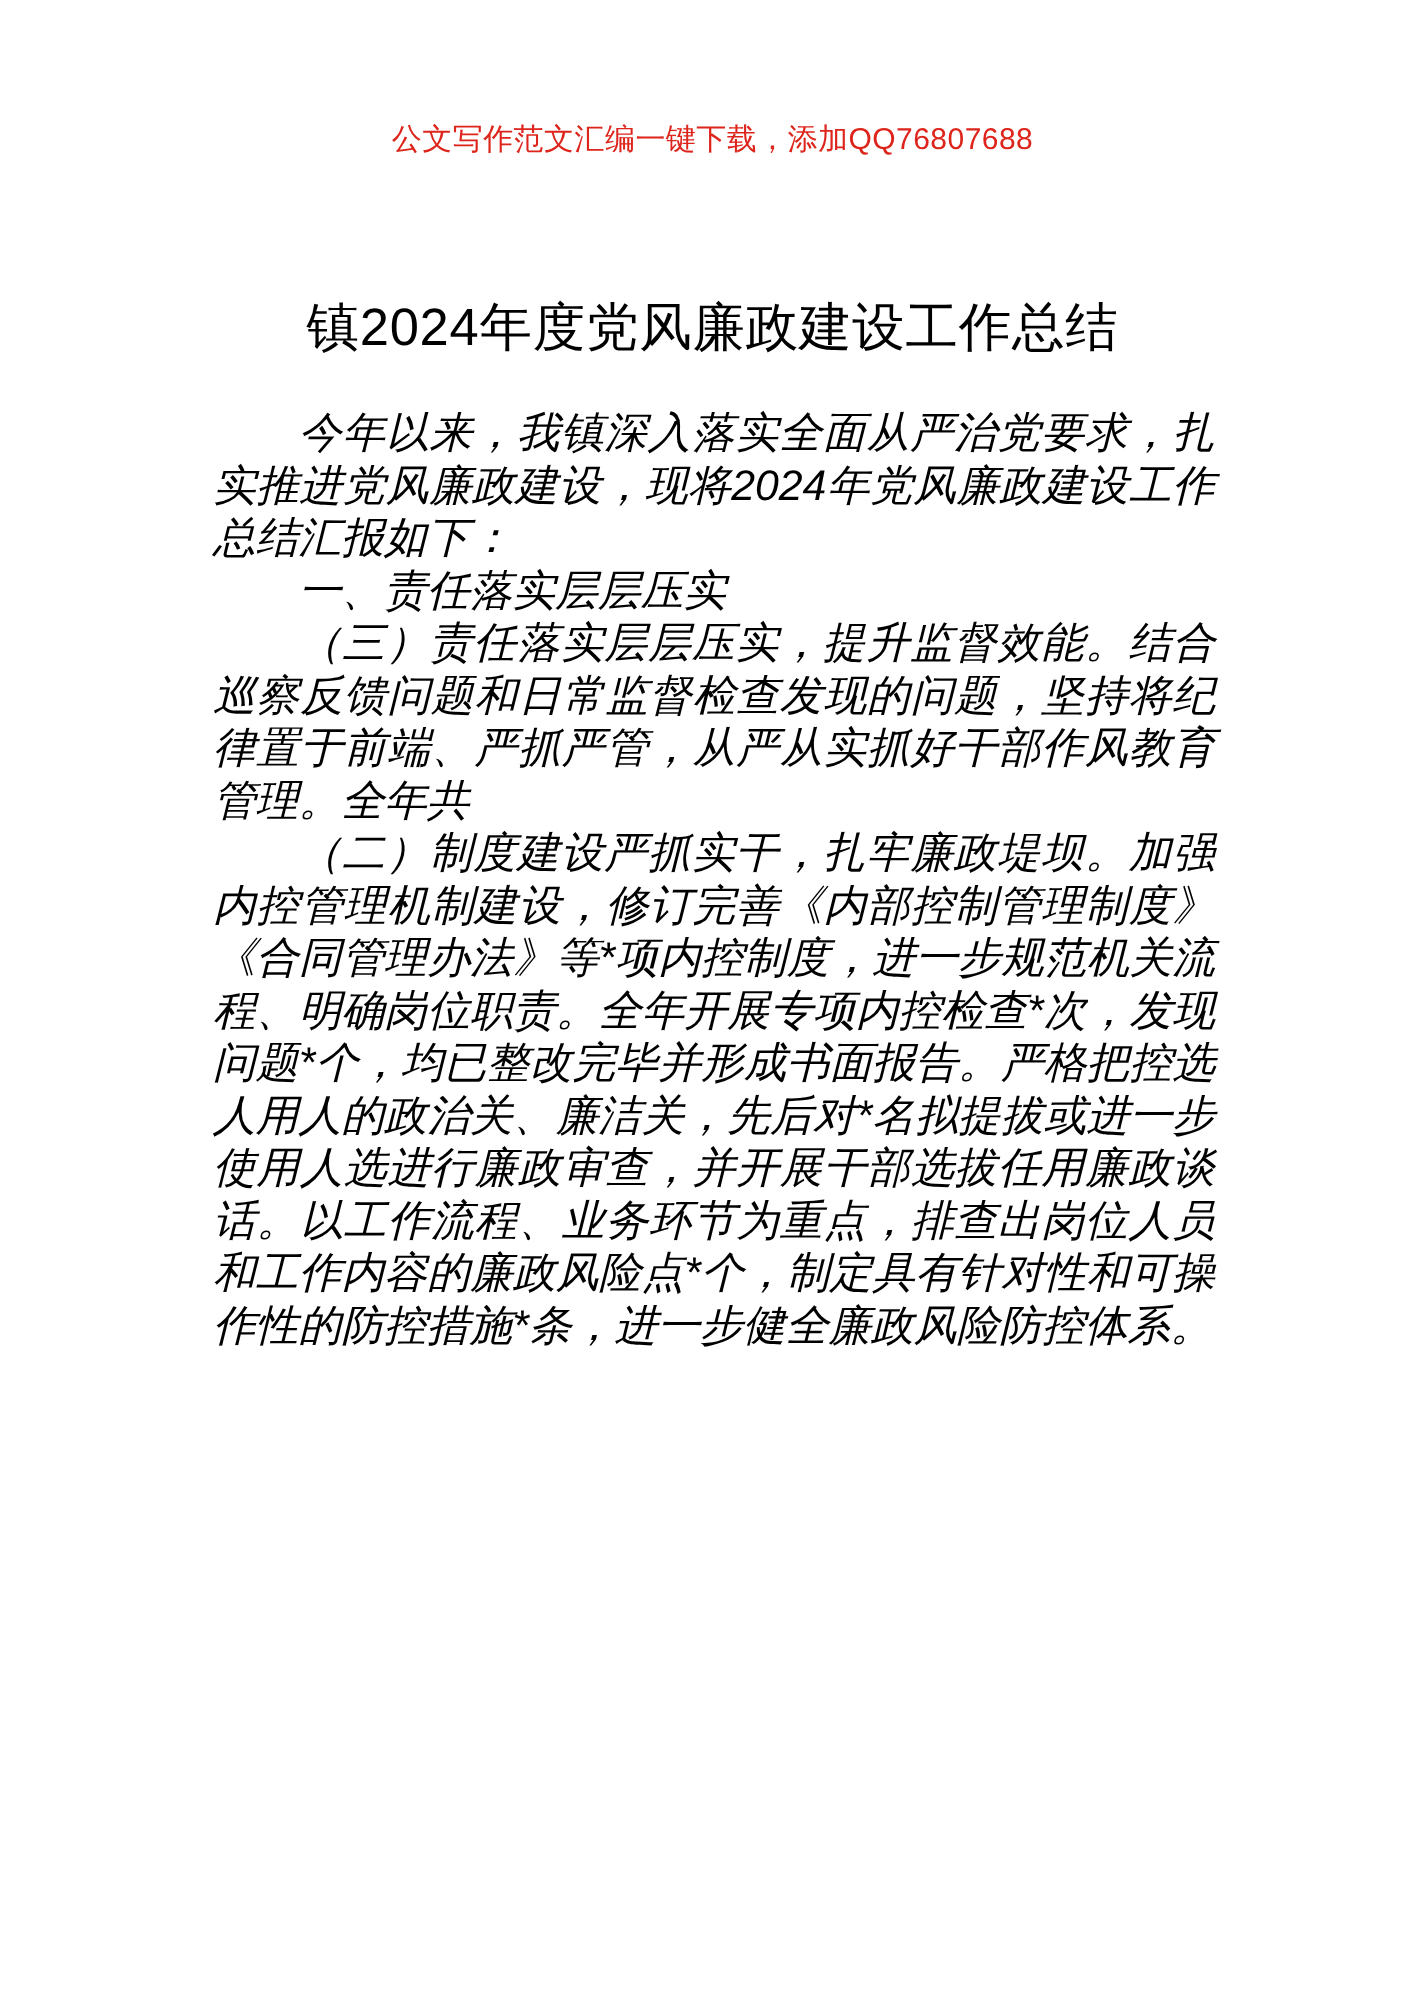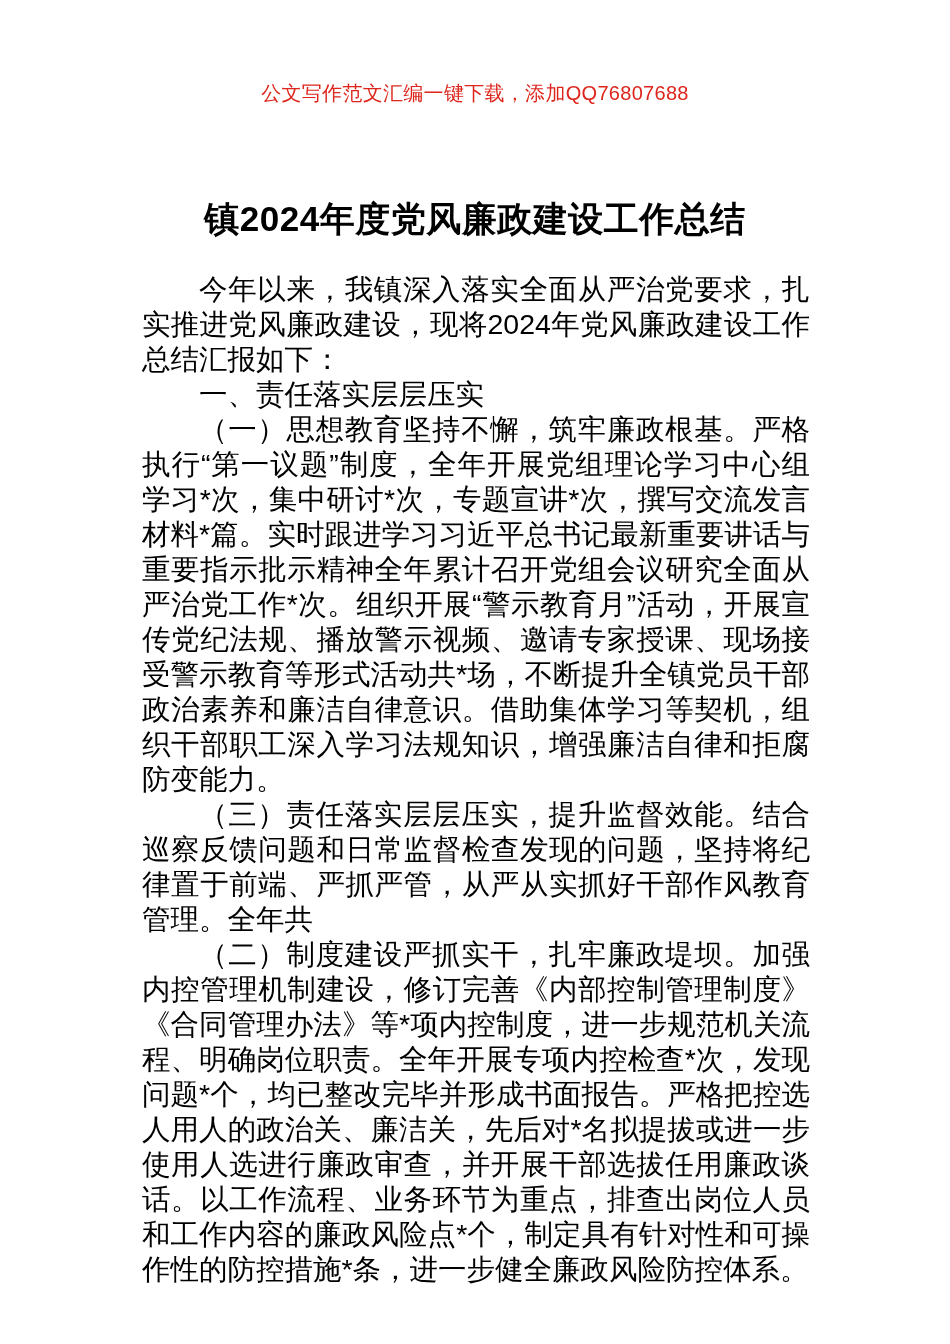--- a/index.html
+++ b/index.html
@@ -39,21 +39,21 @@
 
   
   .doc-title {
     position: absolute;
     top: 172px;
     left: 0;
     width: 950px;
     text-align: center;
     font-size: 35px;
     line-height: 48px;
-    font-weight: bold;
+    font-weight: normal;
     color: #000000;
     letter-spacing: 0.5px;
     white-space: nowrap;
     font-family: "Liberation Sans", "DejaVu Sans", sans-serif;
   }
 
   
   .body-block {
     position: absolute;
     top: 272px;
@@ -65,36 +65,36 @@
     margin: 0;
     font-size: 28.5px;
     line-height: 35px;
     color: #000000;
     text-align: justify;
     text-justify: inter-ideograph;
     text-indent: 2em;
     letter-spacing: 0;
     font-family: "Liberation Sans", "DejaVu Sans", sans-serif;
     word-break: break-all;
+    font-style: italic;
   }
 
   .para + .para {
     margin-top: 0;
   }
 </style>
 </head>
 <body>
 
 <div class="page">
 
   <div class="watermark">公文写作范文汇编一键下载，添加QQ76807688</div>
 
   <h1 class="doc-title">镇2024年度党风廉政建设工作总结</h1>
 
   <div class="body-block">
     <p class="para">今年以来，我镇深入落实全面从严治党要求，扎实推进党风廉政建设，现将2024年党风廉政建设工作总结汇报如下：</p>
     <p class="para">一、责任落实层层压实</p>
-    <p class="para">（一）思想教育坚持不懈，筑牢廉政根基。严格执行“第一议题”制度，全年开展党组理论学习中心组学习*次，集中研讨*次，专题宣讲*次，撰写交流发言材料*篇。实时跟进学习习近平总书记最新重要讲话与重要指示批示精神全年累计召开党组会议研究全面从严治党工作*次。组织开展“警示教育月”活动，开展宣传党纪法规、播放警示视频、邀请专家授课、现场接受警示教育等形式活动共*场，不断提升全镇党员干部政治素养和廉洁自律意识。借助集体学习等契机，组织干部职工深入学习法规知识，增强廉洁自律和拒腐防变能力。</p>
     <p class="para">（三）责任落实层层压实，提升监督效能。结合巡察反馈问题和日常监督检查发现的问题，坚持将纪律置于前端、严抓严管，从严从实抓好干部作风教育管理。全年共</p>
     <p class="para">（二）制度建设严抓实干，扎牢廉政堤坝。加强内控管理机制建设，修订完善《内部控制管理制度》《合同管理办法》等*项内控制度，进一步规范机关流程、明确岗位职责。全年开展专项内控检查*次，发现问题*个，均已整改完毕并形成书面报告。严格把控选人用人的政治关、廉洁关，先后对*名拟提拔或进一步使用人选进行廉政审查，并开展干部选拔任用廉政谈话。以工作流程、业务环节为重点，排查出岗位人员和工作内容的廉政风险点*个，制定具有针对性和可操作性的防控措施*条，进一步健全廉政风险防控体系。</p>
   </div>
 
 </div>
 
 </body></html>

